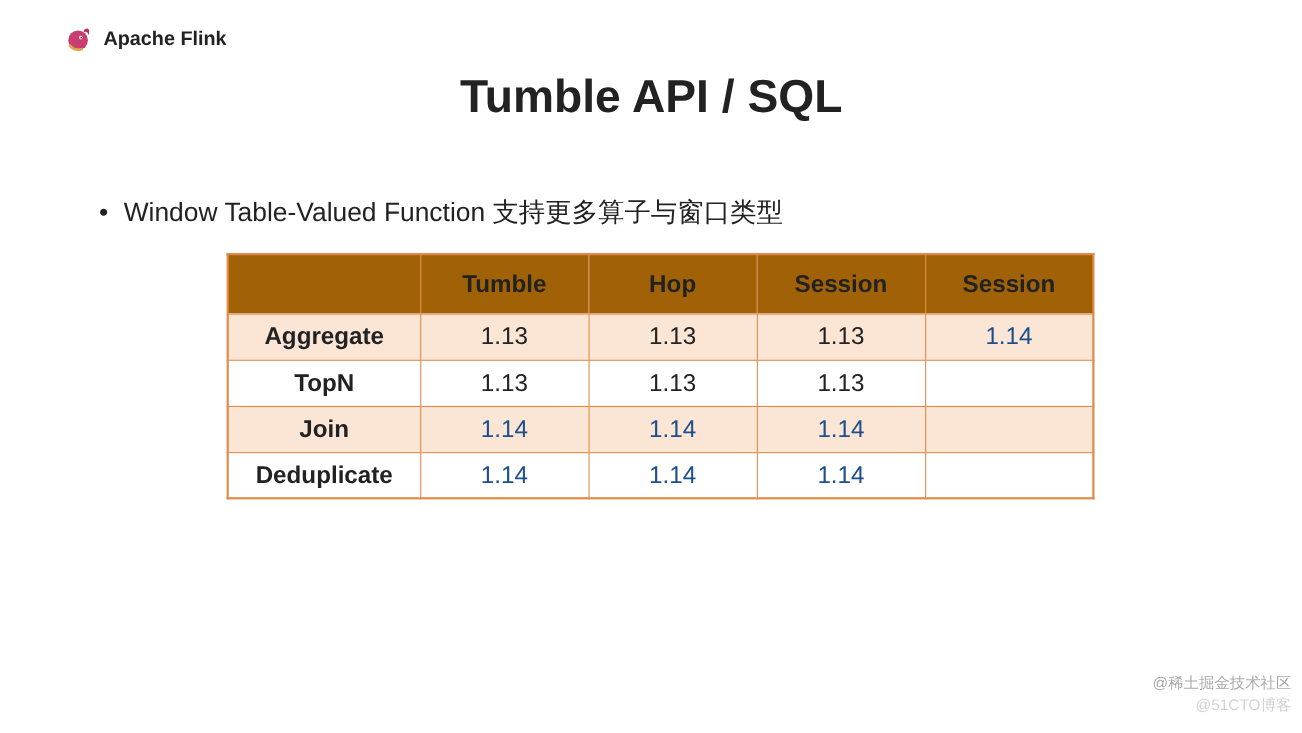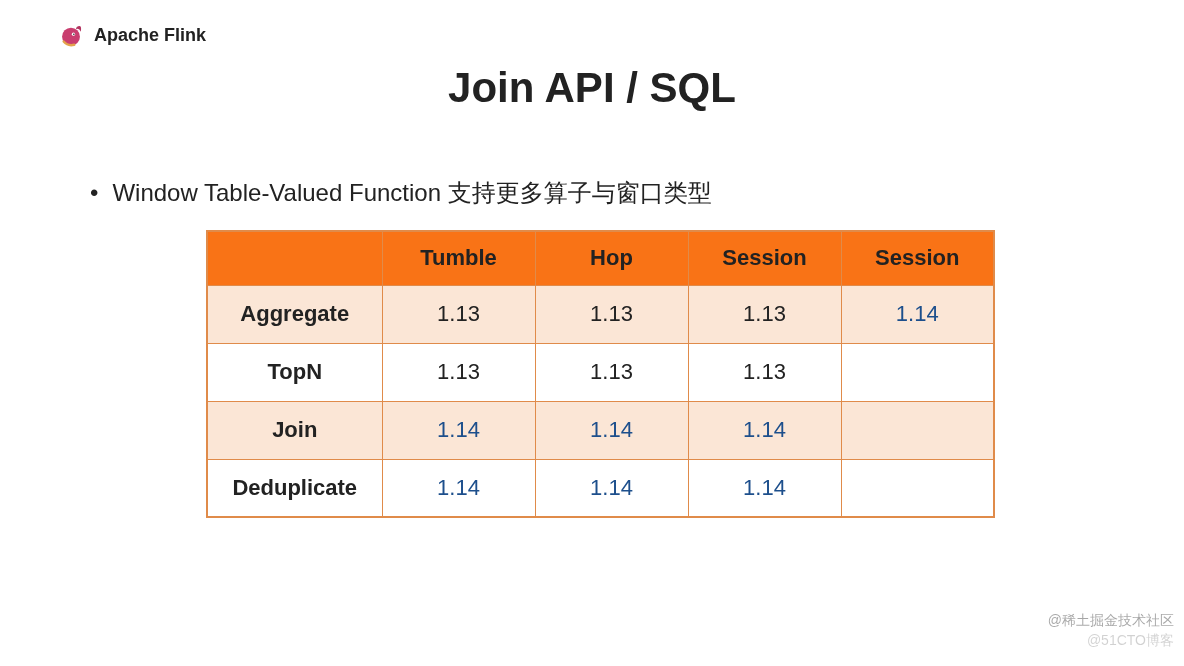--- a/index.html
+++ b/index.html
@@ -47,24 +47,24 @@
     position: absolute;
     top: 230px;
     left: 206px;
     border-collapse: collapse;
     border: 2px solid #e08b4a;
   }
   .tbl th, .tbl td {
     border: 1px solid #e08b4a;
     text-align: center;
     font-size: 22px;
-    height: 58px;
+    height: 42px;
     vertical-align: middle;
   }
-  .tbl th { font-weight: 700; background:#f97316; height: 54px; }
+  .tbl th { font-weight: 700; background:#a16207; height: 54px; }
   .c0 { width: 175px; }
   .c1,.c2,.c3,.c4 { width: 153px; }
   .row-label { font-weight: 700; }
   .shade { background: #fbe6d6; }
   .cell-new { color: #1d4f8c; }
   .watermark {
     position: absolute;
     right: 10px;
     font-size: 14px;
     color: rgba(0,0,0,0.35);
@@ -79,21 +79,21 @@
   <svg class="logo" viewBox="0 0 32 32">
     <circle cx="16" cy="18" r="11" fill="#c93d6f"></circle>
     <path d="M23 6 Q30 2 28 12 Q26 7 22 9 Z" fill="#b2335f"></path>
     <circle cx="19" cy="15" r="2" fill="#fff"></circle>
     <circle cx="19.5" cy="15" r="1" fill="#222"></circle>
     <path d="M7 24 Q12 30 20 28" stroke="#e3a24c" stroke-width="3" fill="none" stroke-linecap="round"></path>
   </svg>
   <span class="brand">Apache Flink</span>
 </div>
 
-<div class="title">Join API / SQL</div>
+<div class="title">Tumble API / SQL</div>
 
 <div class="bullet">Window Table-Valued Function 支持更多算子与窗口类型</div>
 
 <table class="tbl">
   <thead>
     <tr>
       <th class="c0"></th>
       <th class="c1">Tumble</th>
       <th class="c2">Hop</th>
       <th class="c3">Session</th>

